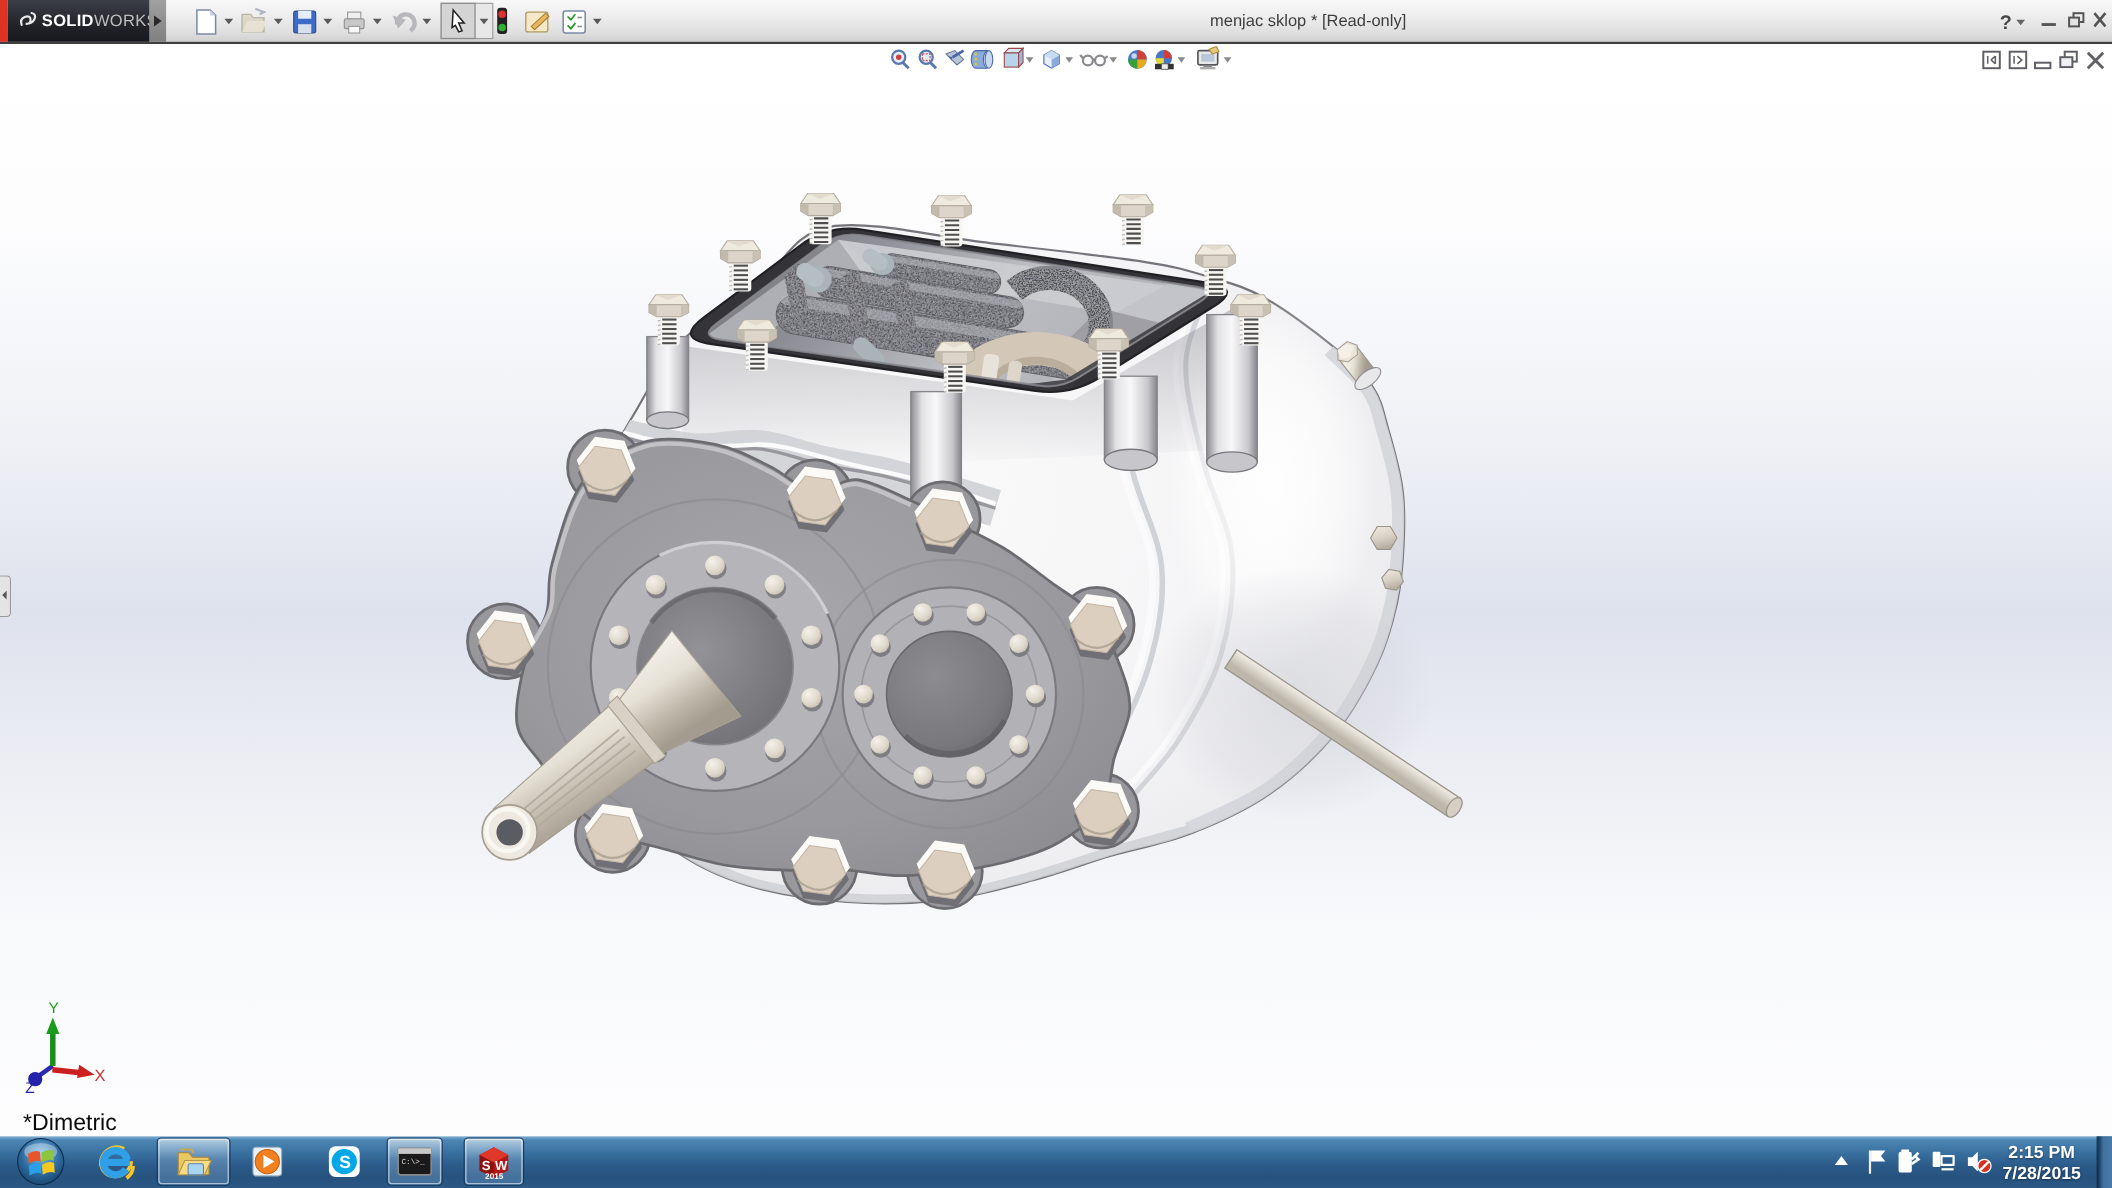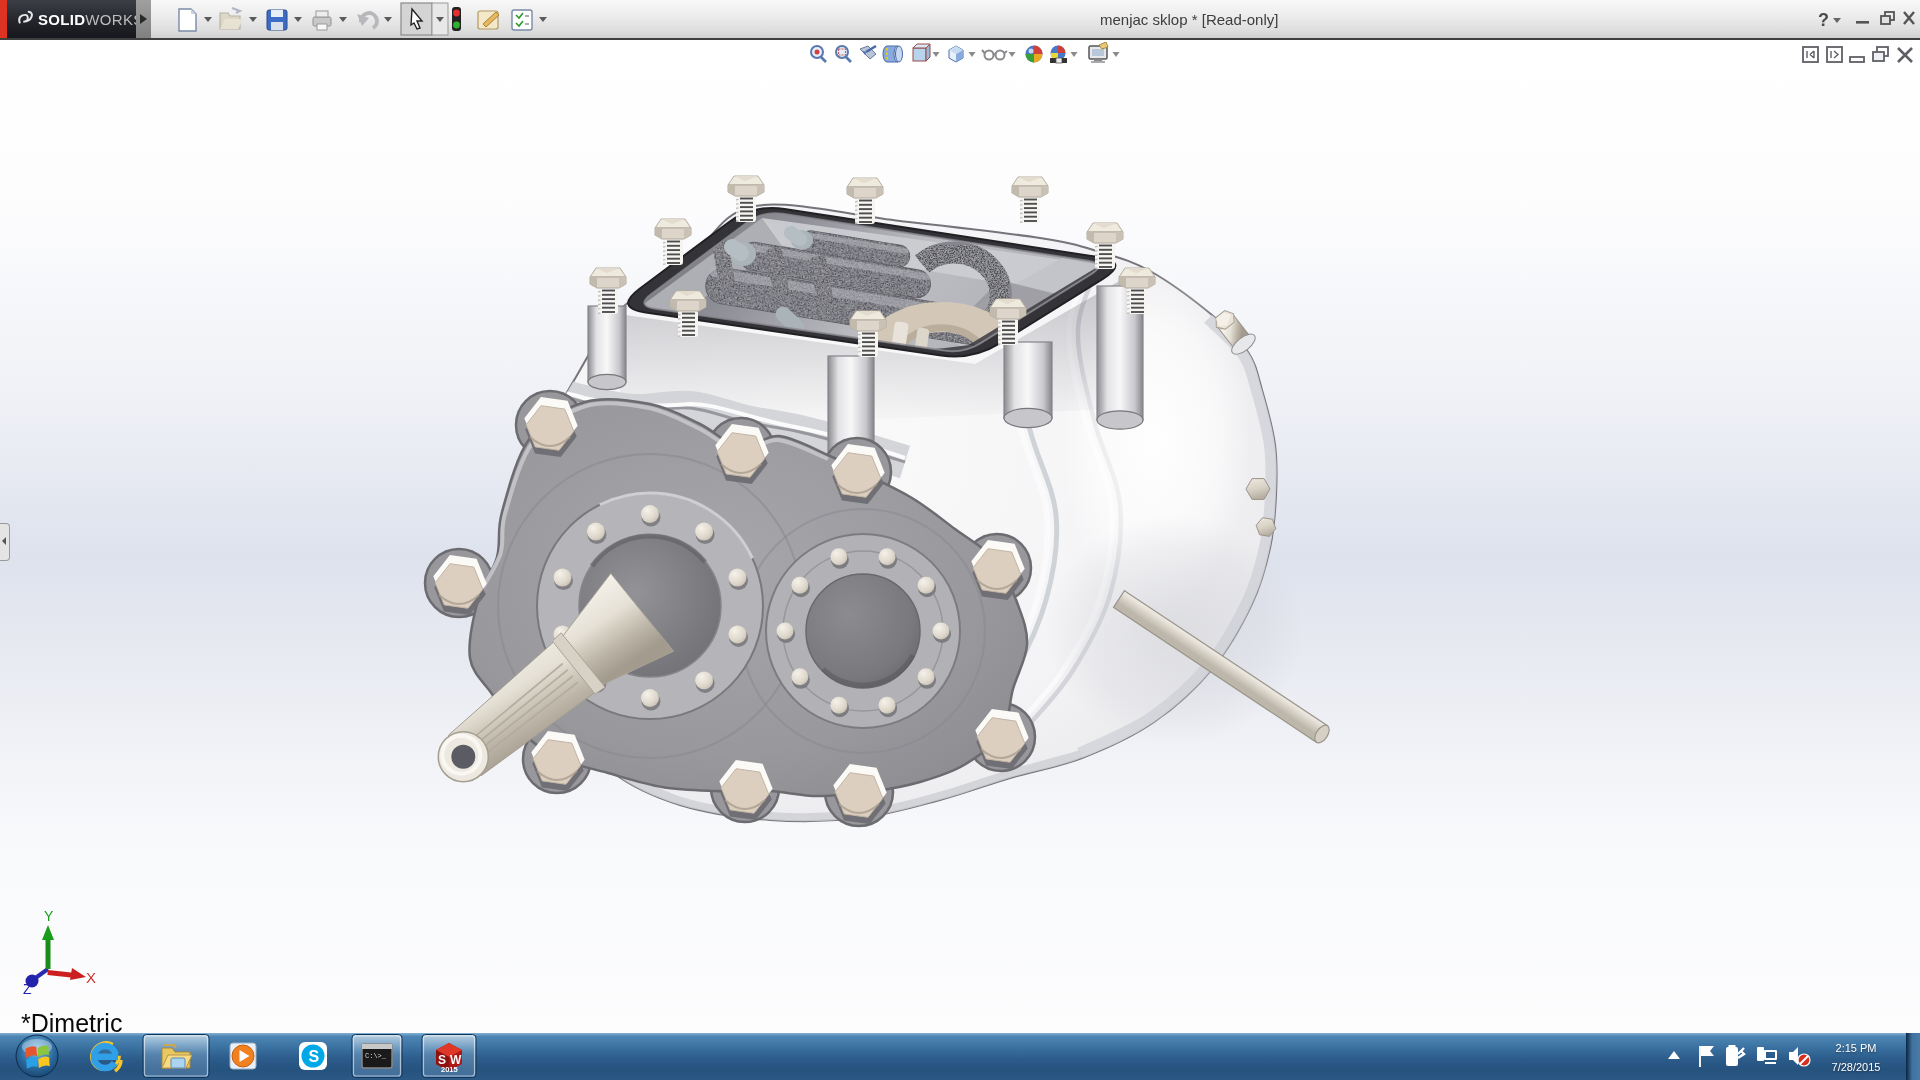--- a/index.html
+++ b/index.html
@@ -17,25 +17,25 @@
     background:linear-gradient(180deg,#a0a0a0,#808080);}
   #logoarrow:after{content:"";position:absolute;left:4px;top:14px;border-left:7px solid #2a2a2a;
     border-top:5px solid transparent;border-bottom:5px solid transparent;}
   .ttl{position:absolute;top:11px;font-size:15px;color:#3d3d3d;text-align:right;}
   #viewport{position:absolute;left:0;top:40px;width:1920px;height:993px;
     background:linear-gradient(180deg,#ffffff 0%,#fdfdfe 16%,#eff1f6 36%,#dee2ed 52%,#e9ebf2 63%,#f8f9fb 80%,#fdfdfe 100%);}
   #lefttab{position:absolute;left:0;top:523px;width:9px;height:36px;background:#e4e4e4;
     border:1px solid #9a9a9a;border-left:none;border-radius:0 4px 4px 0;}
   #lefttab:after{content:"";position:absolute;left:2px;top:13px;border-right:4px solid #555;
     border-top:4px solid transparent;border-bottom:4px solid transparent;}
-  #dimetric{position:absolute;left:21px;top:1009px;font-size:25px;color:#0a0a0a;}
+  #dimetric{position:absolute;left:21px;top:1009px;font-size:21px;color:#0a0a0a;}
   #taskbar{position:absolute;left:0;top:1033px;width:1920px;height:47px;
     background:linear-gradient(180deg,#86b2d4 0%,#4d86b4 7%,#39709f 32%,#2c5c8b 55%,#26527e 78%,#2b5885 100%);}
   #clock{position:absolute;right:16px;top:1039px;width:96px;text-align:center;color:#fff;
-    font-size:11px;line-height:19px;text-shadow:0 1px 2px rgba(0,0,0,.45);}
+    font-size:16px;line-height:19px;text-shadow:0 1px 2px rgba(0,0,0,.45);font-weight:bold;}
   #showdesk{position:absolute;right:0;top:1033px;width:13px;height:47px;
     background:linear-gradient(90deg,#12314f,#41729f 40%,#4a7ba8);border-left:1px solid #0e2c49;}
   svg{position:absolute;left:0;top:0;}
 </style></head>
 <body>
 <div id="page">
   <div id="viewport"></div>
   <svg width="1920" height="993" viewBox="0 40 1920 993" style="top:40px">
 <defs>
 <radialGradient id="bodyG" cx="0.40" cy="0.40" r="0.75">

